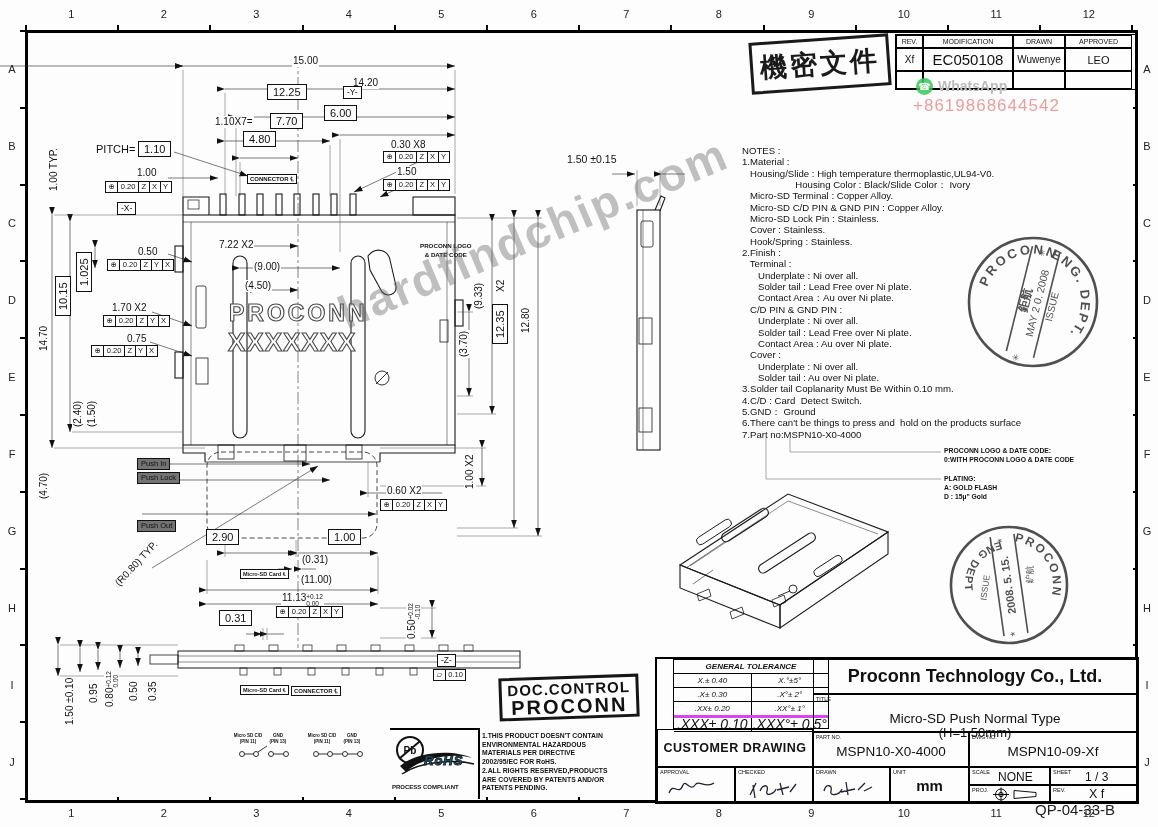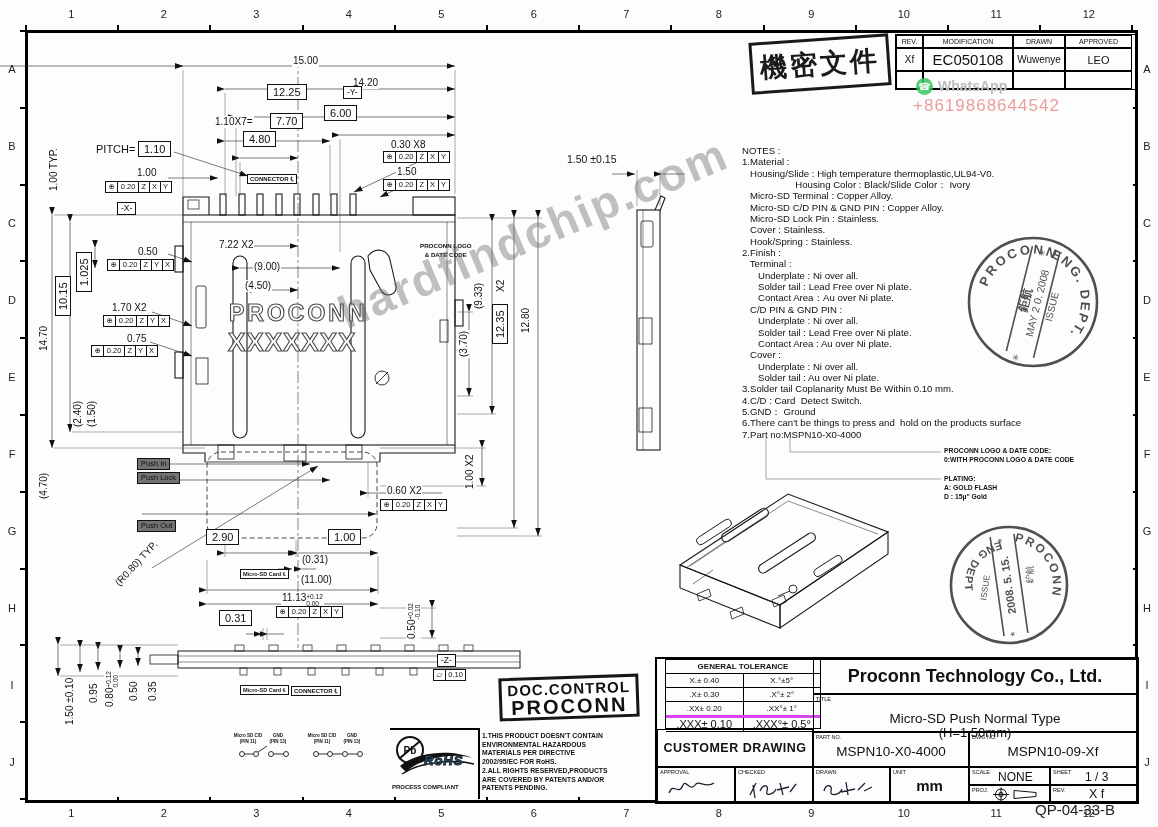--- a/index.html
+++ b/index.html
@@ -591,40 +591,40 @@
   <div class="disclaimer">1.THIS PRODUCT DOESN'T CONTAIN
   ENVIRONMENTAL HAZARDOUS
   MATERIALS PER DIRECTIVE
   2002/95/EC FOR RoHS.
 2.ALL RIGHTS RESERVED,PRODUCTS
   ARE COVERED BY PATENTS AND/OR
   PATENTS PENDING.</div>
 
   <div class="tb">
 
-    <div class="cellb" style="left:8px;top:0;width:156px;height:70px;">
+    <div class="cellb" style="left:16px;top:0;width:156px;height:70px;font-style:italic;">
       <div style="text-align:center;font-size:8px;border-bottom:1px solid #000;line-height:13px;font-weight:bold;">GENERAL TOLERANCE</div>
       <div>
 
           <div style="display:flex;border-bottom:1px solid #000;font-size:8px;line-height:13px;text-align:center;">
             <span style="flex:1;border-right:1px solid #000;">X.± 0.40</span>
             <span style="flex:1;">X.°±5°</span>
           </div>
 
           <div style="display:flex;border-bottom:1px solid #000;font-size:8px;line-height:13px;text-align:center;">
             <span style="flex:1;border-right:1px solid #000;">.X± 0.30</span>
             <span style="flex:1;">.X°± 2°</span>
           </div>
 
           <div style="display:flex;border-bottom:3px solid #d946ef;font-size:8px;line-height:13px;text-align:center;">
             <span style="flex:1;border-right:1px solid #000;">.XX± 0.20</span>
             <span style="flex:1;">.XX°± 1°</span>
           </div>
 
-          <div style="display:flex;border-bottom:1px solid #000;font-size:11px;line-height:13px;text-align:center;">
+          <div style="display:flex;border-bottom:1px solid #000;font-size:14px;line-height:13px;text-align:center;">
             <span style="flex:1;border-right:1px solid #000;">.XXX± 0.10</span>
             <span style="flex:1;">.XXX°± 0.5°</span>
           </div>
         </div>
     </div>
     <div class="cellb" style="left:0;top:70px;width:156px;height:38px;display:flex;align-items:center;justify-content:center;font-size:12.5px;font-weight:600;letter-spacing:0.5px;">
         <span>CUSTOMER DRAWING</span>
       </div>
     <div class="cellb" style="left:0;top:108px;width:78px;height:35px;">
       <span class="lab">APPROVAL</span>

